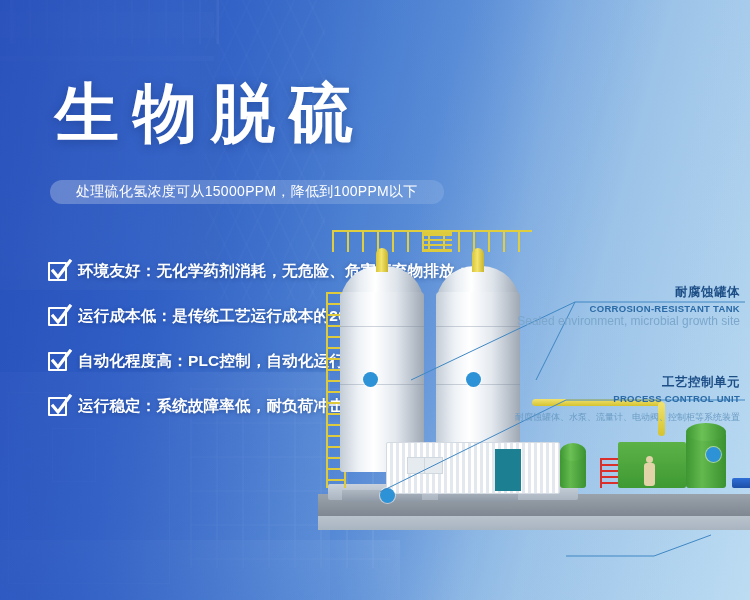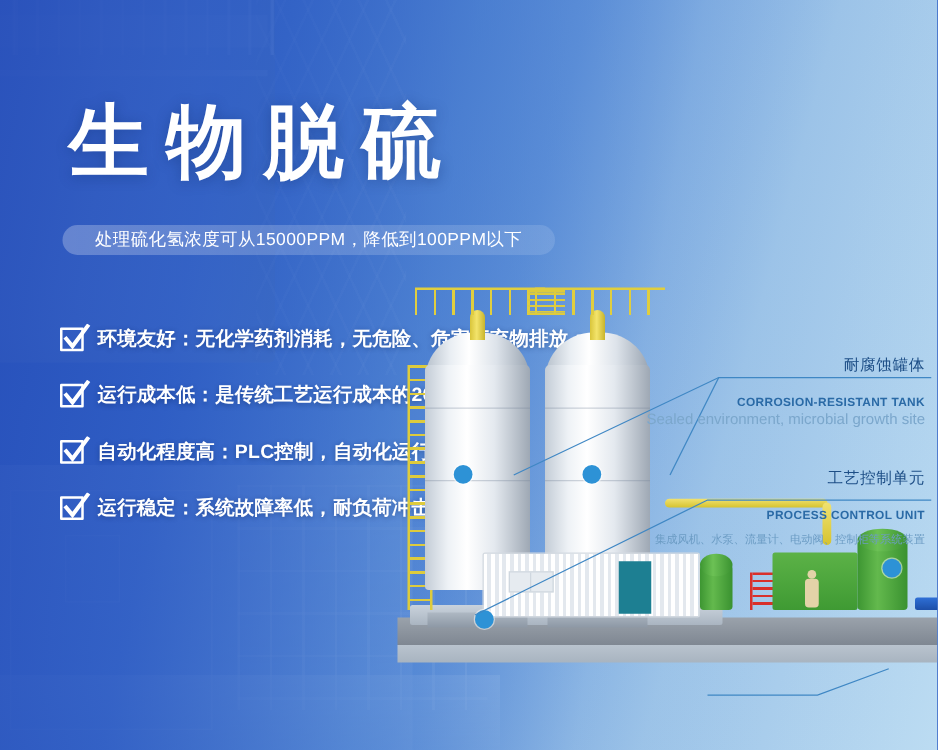--- a/index.html
+++ b/index.html
@@ -186,22 +186,22 @@
 
   
   .dot{
     position:absolute;width:15px;height:15px;border-radius:50%;
     background:#2d92d6;box-shadow:0 0 0 1px rgba(255,255,255,.5);
   }
   .leaders{position:absolute;left:0;top:0;width:750px;height:600px;pointer-events:none;}
 
   
   .anno{position:absolute;text-align:right;}
-  .anno .zh{font-size:12.5px;font-weight:normal;color:#1d4e86;letter-spacing:.5px;}
-  .anno .en{font-size:9.5px;font-weight:bold;color:#2a6aa6;letter-spacing:.3px;margin-top:16px;}
+  .anno .zh{font-size:12.5px;font-weight:bold;color:#1d4e86;letter-spacing:.5px;}
+  .anno .en{font-size:9.5px;font-weight:bold;color:#2a6aa6;letter-spacing:.3px;margin-top:2px;}
   .anno .zh2{font-size:9px;color:#6c9cc4;margin-top:7px;line-height:13px;}
   .anno .en2{font-size:12px;color:#7ba7cc;margin-top:1px;line-height:12px;}
   .anno-tank{right:10px;top:284px;width:230px;}
   .anno-ctrl{right:10px;top:374px;width:240px;}
   .anno-gas{left:566px;top:552px;width:120px;text-align:left;}
   .anno-gas .zh{font-size:12.5px;}
 </style>
 </head>
 <body>
 
@@ -328,17 +328,17 @@
 
   <div class="anno anno-tank">
     <div class="zh">耐腐蚀罐体</div>
     <div class="en">CORROSION-RESISTANT TANK</div>
     <div class="en2">Sealed environment, microbial growth site</div>
   </div>
 
   <div class="anno anno-ctrl">
     <div class="zh">工艺控制单元</div>
     <div class="en">PROCESS CONTROL UNIT</div>
-    <div class="zh2">集成风机、水泵、流量计、电动阀、控制柜等系统装置</div>
+    <div class="zh2">耐腐蚀罐体、水泵、流量计、电动阀、控制柜等系统装置</div>
   </div>
 
 
 </div>
 
 </body></html>

